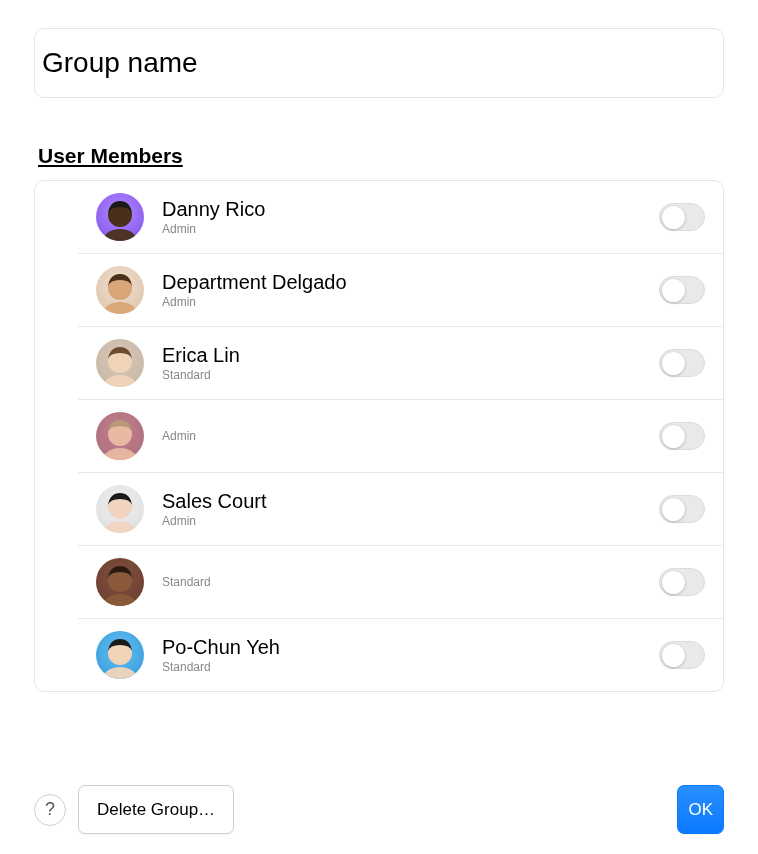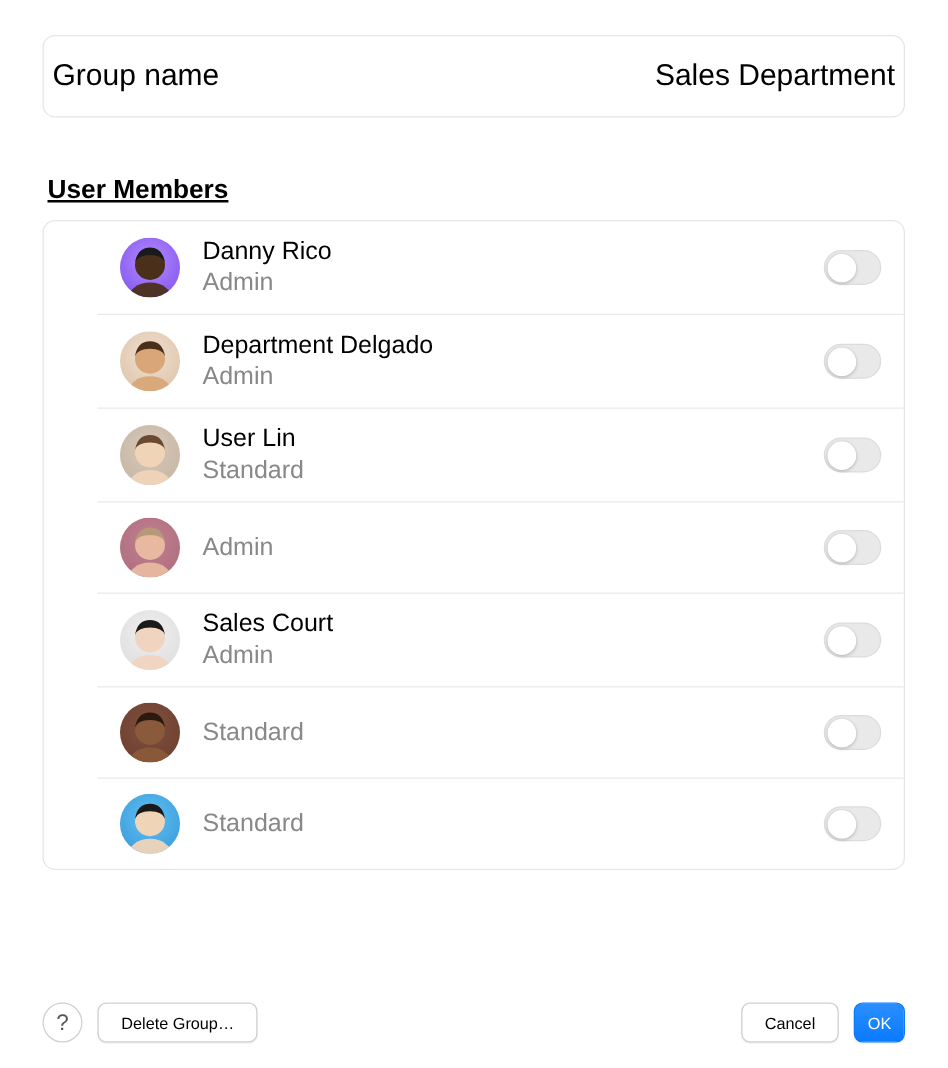--- a/index.html
+++ b/index.html
@@ -16,21 +16,21 @@
       position: relative;
       color: #000;
     }
     .group-name-row {
       border: 1px solid #e5e5e5;
       border-radius: 10px;
       padding: 18px 7px;
       display: flex;
       justify-content: space-between;
       align-items: center;
-      font-size: 24px;
+      font-size: 28px;
     }
     .group-name-label {
       color: #000;
     }
     .group-name-value {
       color: #000;
     }
     .section-title {
       font-size: 21px;
       font-weight: 700;
@@ -69,21 +69,21 @@
       flex: 1;
       display: flex;
       flex-direction: column;
     }
     .member-name {
       font-size: 20px;
       color: #000;
       line-height: 1.25;
     }
     .member-role {
-      font-size: 20px;
+      font-size: 12px;
       color: #888;
       line-height: 1.25;
     }
     .toggle {
       width: 46px;
       height: 28px;
       background: #e9e9ea;
       border-radius: 14px;
       position: relative;
       flex-shrink: 0;
@@ -117,26 +117,26 @@
       border: 1px solid #cfcfcf;
       background: #fff;
       display: flex;
       align-items: center;
       justify-content: center;
       font-size: 18px;
       color: #555;
       cursor: pointer;
     }
     .btn {
-      height: 32px;
+      height: 49px;
       padding: 0 18px;
       border-radius: 7px;
       border: 1px solid #cfcfcf;
       background: #fff;
-      font-size: 13px;
+      font-size: 17px;
       color: #000;
       cursor: pointer;
       display: flex;
       align-items: center;
       box-shadow: 0 0.5px 1px rgba(0,0,0,0.05);
     }
     .btn.primary {
       background: linear-gradient(#2a8fff, #0a7aff);
       border: 1px solid #0a7aff;
       color: #fff;
@@ -150,21 +150,20 @@
       width: 100%;
       height: 100%;
       display: block;
     }
   </style>
 </head>
 <body>
 
 <div class="group-name-row">
   <span class="group-name-label">Group name</span>
-  <span class="group-name-value">Sales Department</span>
 </div>
 
 <div class="section-title">User Members</div>
 
 <div class="members-list" id="members-list">
     <div class="member-row">
     <div class="avatar">
         <svg viewBox="0 0 48 48">
     <defs>
       <radialGradient id="gb48cff" cx="50%" cy="40%" r="60%">
@@ -214,21 +213,21 @@
         <stop offset="100%" stop-color="#c8b8a8"></stop>
       </radialGradient>
     </defs>
     <rect width="48" height="48" fill="url(#gd8c8b8)"></rect>
     <ellipse cx="24" cy="50" rx="18" ry="14" fill="#f0d4b8" opacity="0.95"></ellipse>
     <circle cx="24" cy="22" r="12" fill="#f0d4b8"></circle>
     <path d="M12 20 Q14 8 24 8 Q34 8 36 20 Q34 14 24 14 Q14 14 12 20 Z" fill="#6b4a2f"></path>
   </svg>
       </div>
     <div class="member-info">
-      <span class="member-name">User Lin</span>
+      <span class="member-name">Erica Lin</span>
       <span class="member-role">Standard</span>
     </div>
     <div class="toggle"></div>
   </div>
     <div class="member-row">
     <div class="avatar">
         <svg viewBox="0 0 48 48">
     <defs>
       <radialGradient id="gc08090" cx="50%" cy="40%" r="60%">
         <stop offset="0%" stop-color="#c08090"></stop>
@@ -296,27 +295,27 @@
         <stop offset="100%" stop-color="#40a0e0"></stop>
       </radialGradient>
     </defs>
     <rect width="48" height="48" fill="url(#g60c0f0)"></rect>
     <ellipse cx="24" cy="50" rx="18" ry="14" fill="#f0d4b8" opacity="0.95"></ellipse>
     <circle cx="24" cy="22" r="12" fill="#f0d4b8"></circle>
     <path d="M12 20 Q14 8 24 8 Q34 8 36 20 Q34 14 24 14 Q14 14 12 20 Z" fill="#1a1a1a"></path>
   </svg>
       </div>
     <div class="member-info">
+      <span class="member-name">Po-Chun Yeh</span>
       <span class="member-role">Standard</span>
     </div>
     <div class="toggle"></div>
   </div>
   </div>
 
 <div class="footer">
   <button class="help-btn">
     <span>?</span>
   </button>
   <button class="btn">Delete Group…</button>
   <div class="spacer"></div>
-  <button class="btn">Cancel</button>
   <button class="btn primary">OK</button>
 </div>
 
 </body></html>

